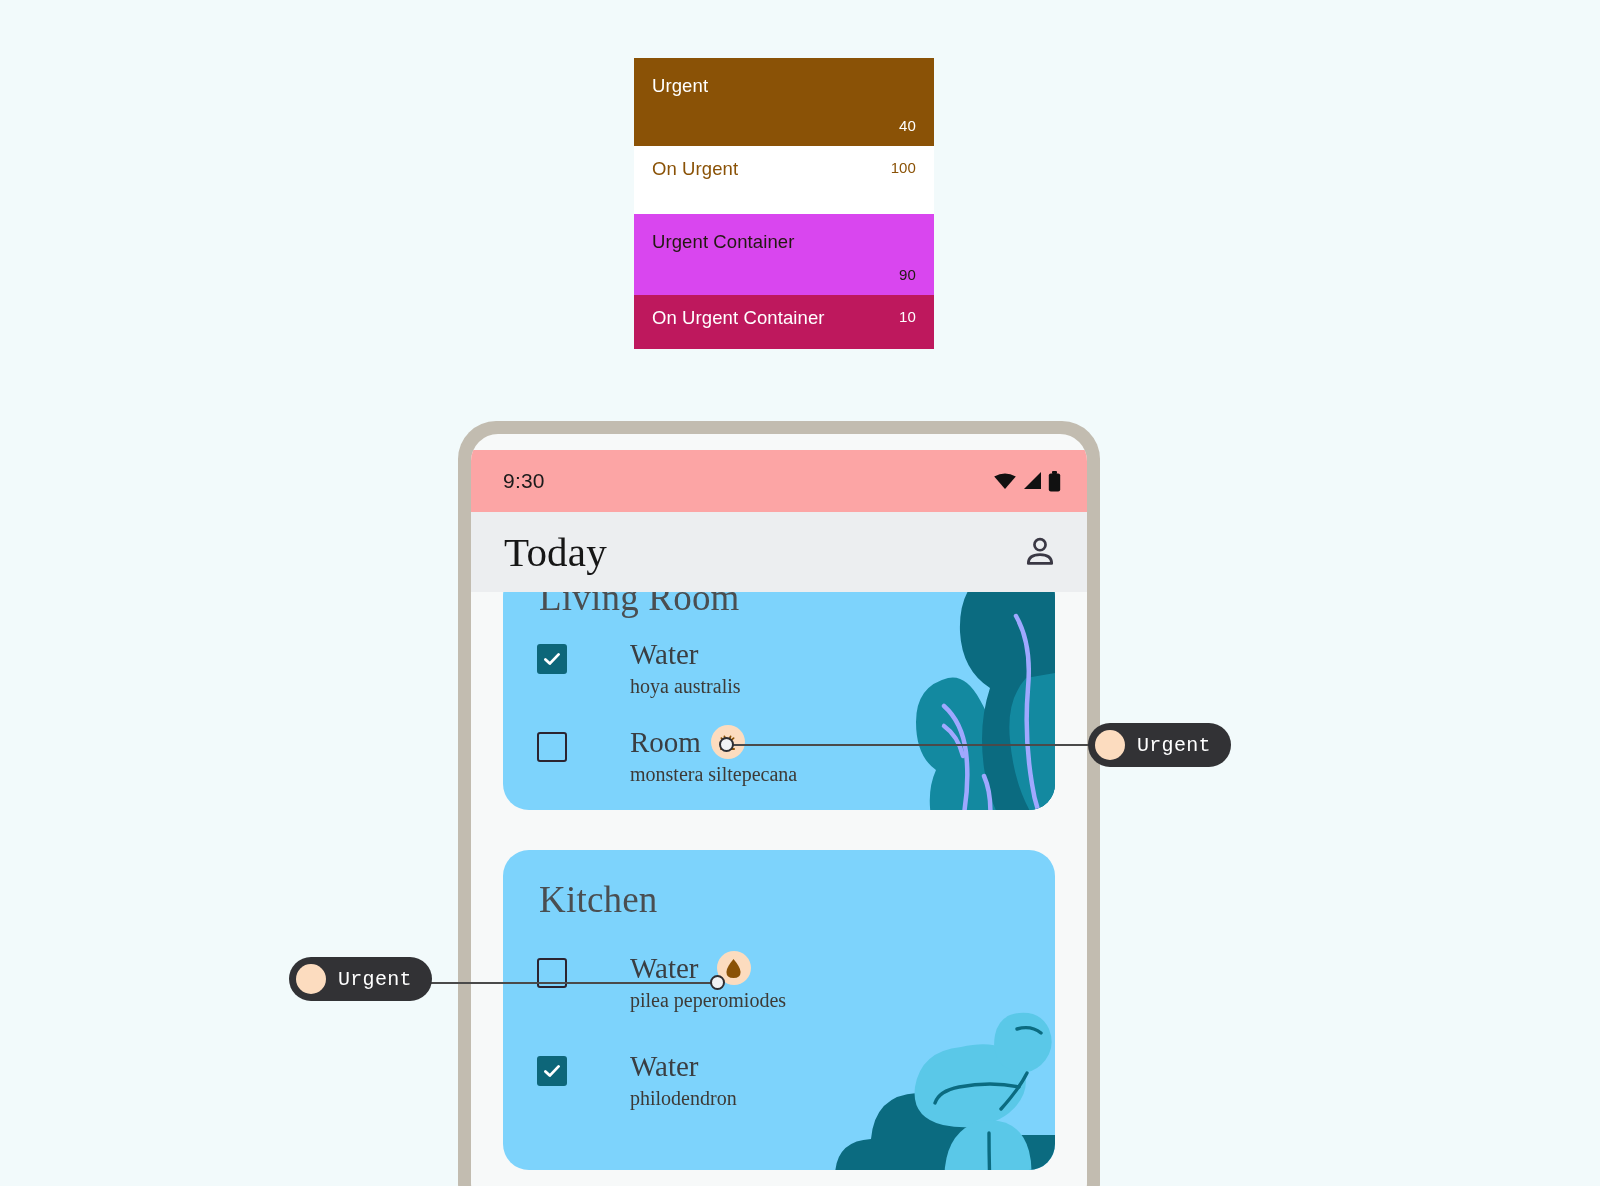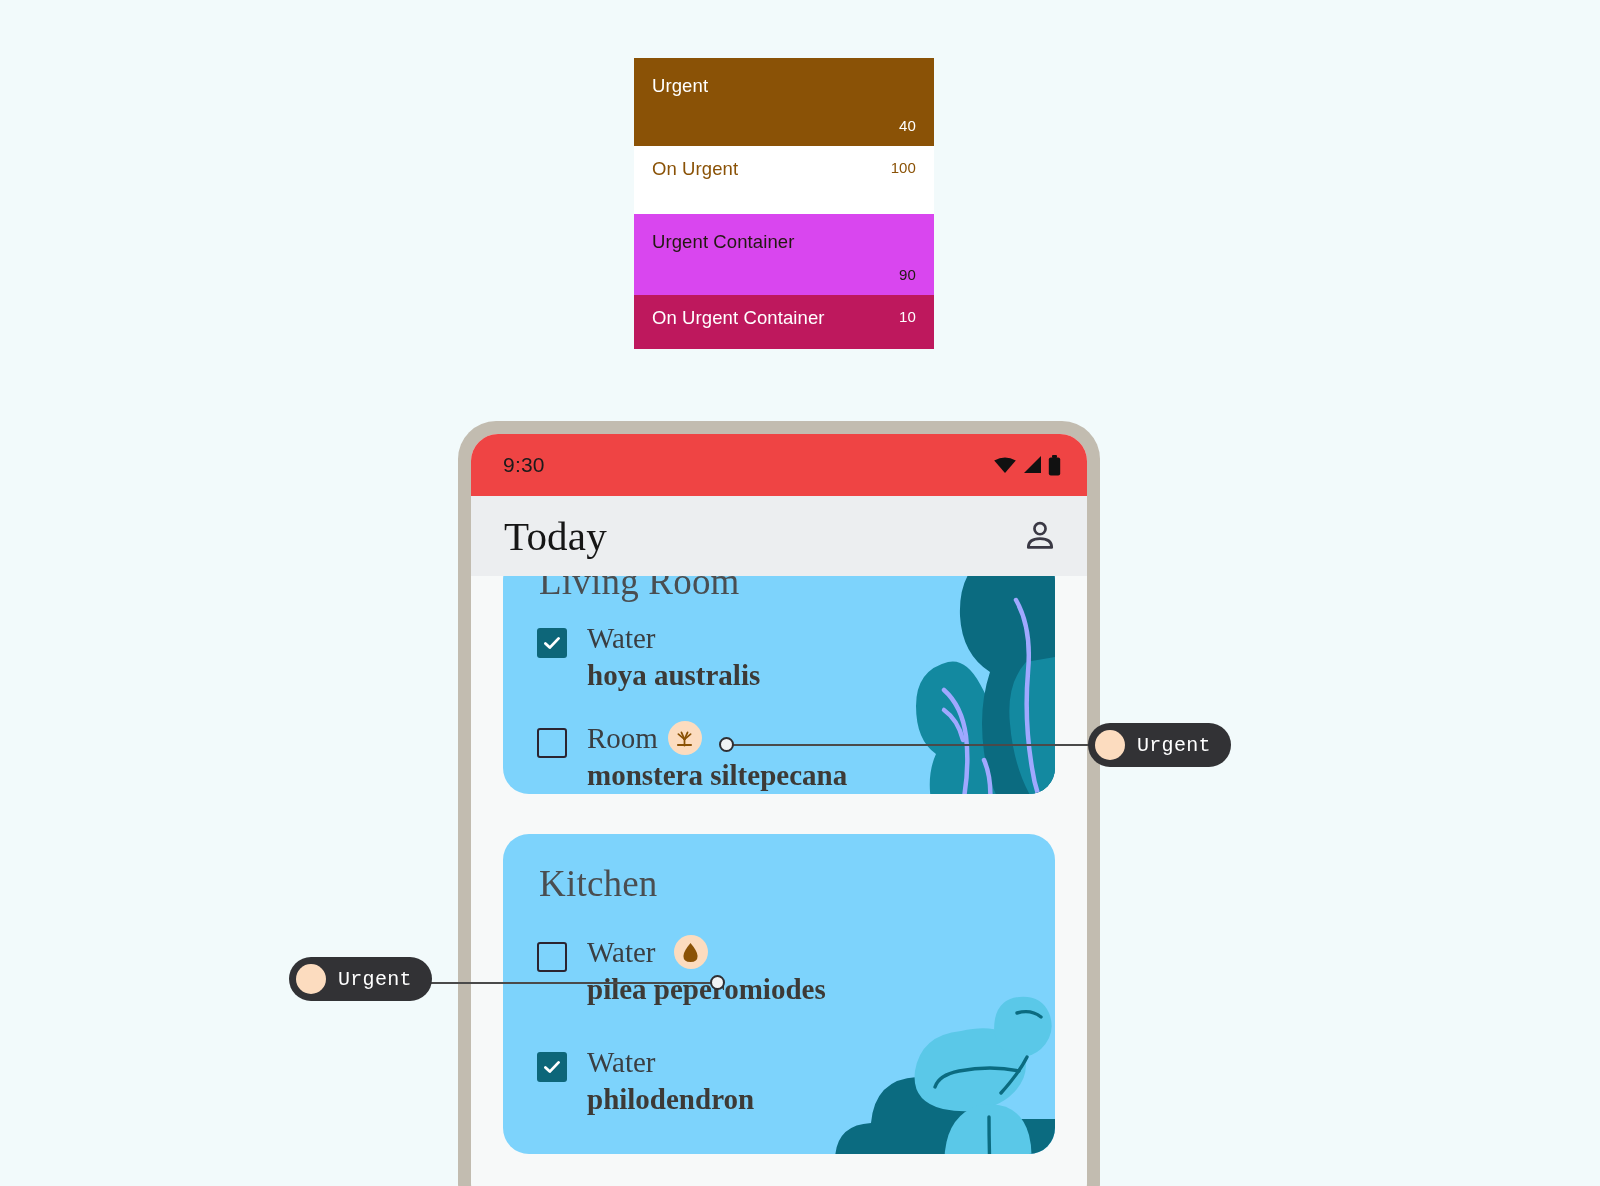--- a/index.html
+++ b/index.html
@@ -56,25 +56,26 @@
     height: 100%;
     background: #f7f9f9;
     border-radius: 27px;
     overflow: hidden;
     position: relative;
   }
 
   
   .status-bar {
     height: 62px;
-    background: #ef4444;
+    background: #fca5a5;
     display: flex;
     align-items: center;
     justify-content: space-between;
     padding: 0 26px 0 32px;
+    margin-top: 16px;
   }
   .status-time {
     font-family: "Liberation Sans", sans-serif;
     font-size: 21px;
     color: #1b1b1b;
     letter-spacing: 0.2px;
   }
   .status-icons { display: flex; align-items: center; gap: 5px; }
 
   
@@ -132,35 +133,34 @@
     margin-top: 7px;
   }
   .checkbox.unchecked {
     border: 2.6px solid #2b2430;
     background: transparent;
   }
   .checkbox.checked {
     background: #0d6679;
     display: flex; align-items: center; justify-content: center;
   }
-  .task-text { margin-left: 20px; }
+  .task-text { margin-left: 63px; }
   .task-title-row { display: flex; align-items: center; }
   .task-title {
     font-family: "Liberation Serif", serif;
     font-size: 29px;
     color: #3a3e42;
     line-height: 1.18;
   }
   .task-sub {
     font-family: "Liberation Serif", serif;
-    font-size: 29px;
+    font-size: 20px;
     color: #3d3a36;
     line-height: 1.3;
     margin-top: 2px;
-    font-weight: bold;
   }
   .badge {
     width: 34px; height: 34px;
     border-radius: 50%;
     background: #fcdcbf;
     display: flex; align-items: center; justify-content: center;
     margin-left: 10px;
     flex: 0 0 auto;
   }
 

